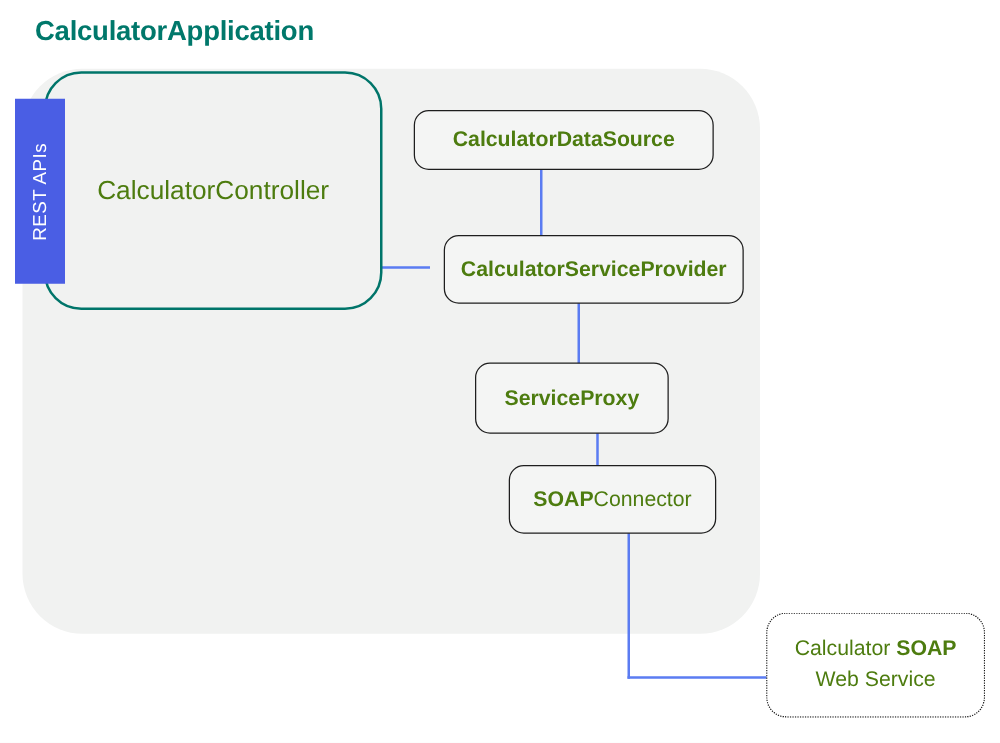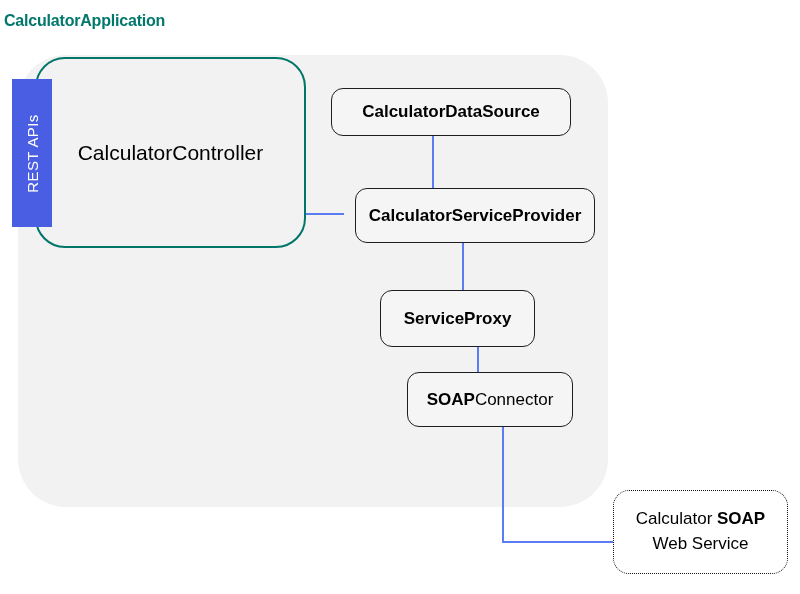--- a/index.html
+++ b/index.html
@@ -10,23 +10,23 @@
   }
   #canvas {
     position: relative;
     width: 800px;
     height: 594px;
     background: #ffffff;
     overflow: hidden;
   }
   .diagram-title {
     position: absolute;
-    left: 4px;
+    left: 28px;
     top: 12px;
-    font-size: 16px;
+    font-size: 22px;
     font-weight: bold;
     color: #00786b;
     letter-spacing: -0.2px;
   }
   .app-container {
     position: absolute;
     left: 18px;
     top: 55px;
     width: 590px;
     height: 452px;
@@ -36,21 +36,21 @@
   }
   .node {
     position: absolute;
     box-sizing: border-box;
     border: 1.5px solid #1e1e1e;
     border-radius: 12px;
     background: #f4f5f4;
     display: flex;
     align-items: center;
     justify-content: center;
-    color: #000000;
+    color: #4d7c0f;
     font-size: 17px;
     font-weight: 600;
     z-index: 2;
     text-align: center;
   }
   .node .light { font-weight: 500; }
   .node .heavy { font-weight: 800; }
   #node-controller {
     left: 35px;
     top: 57px;

